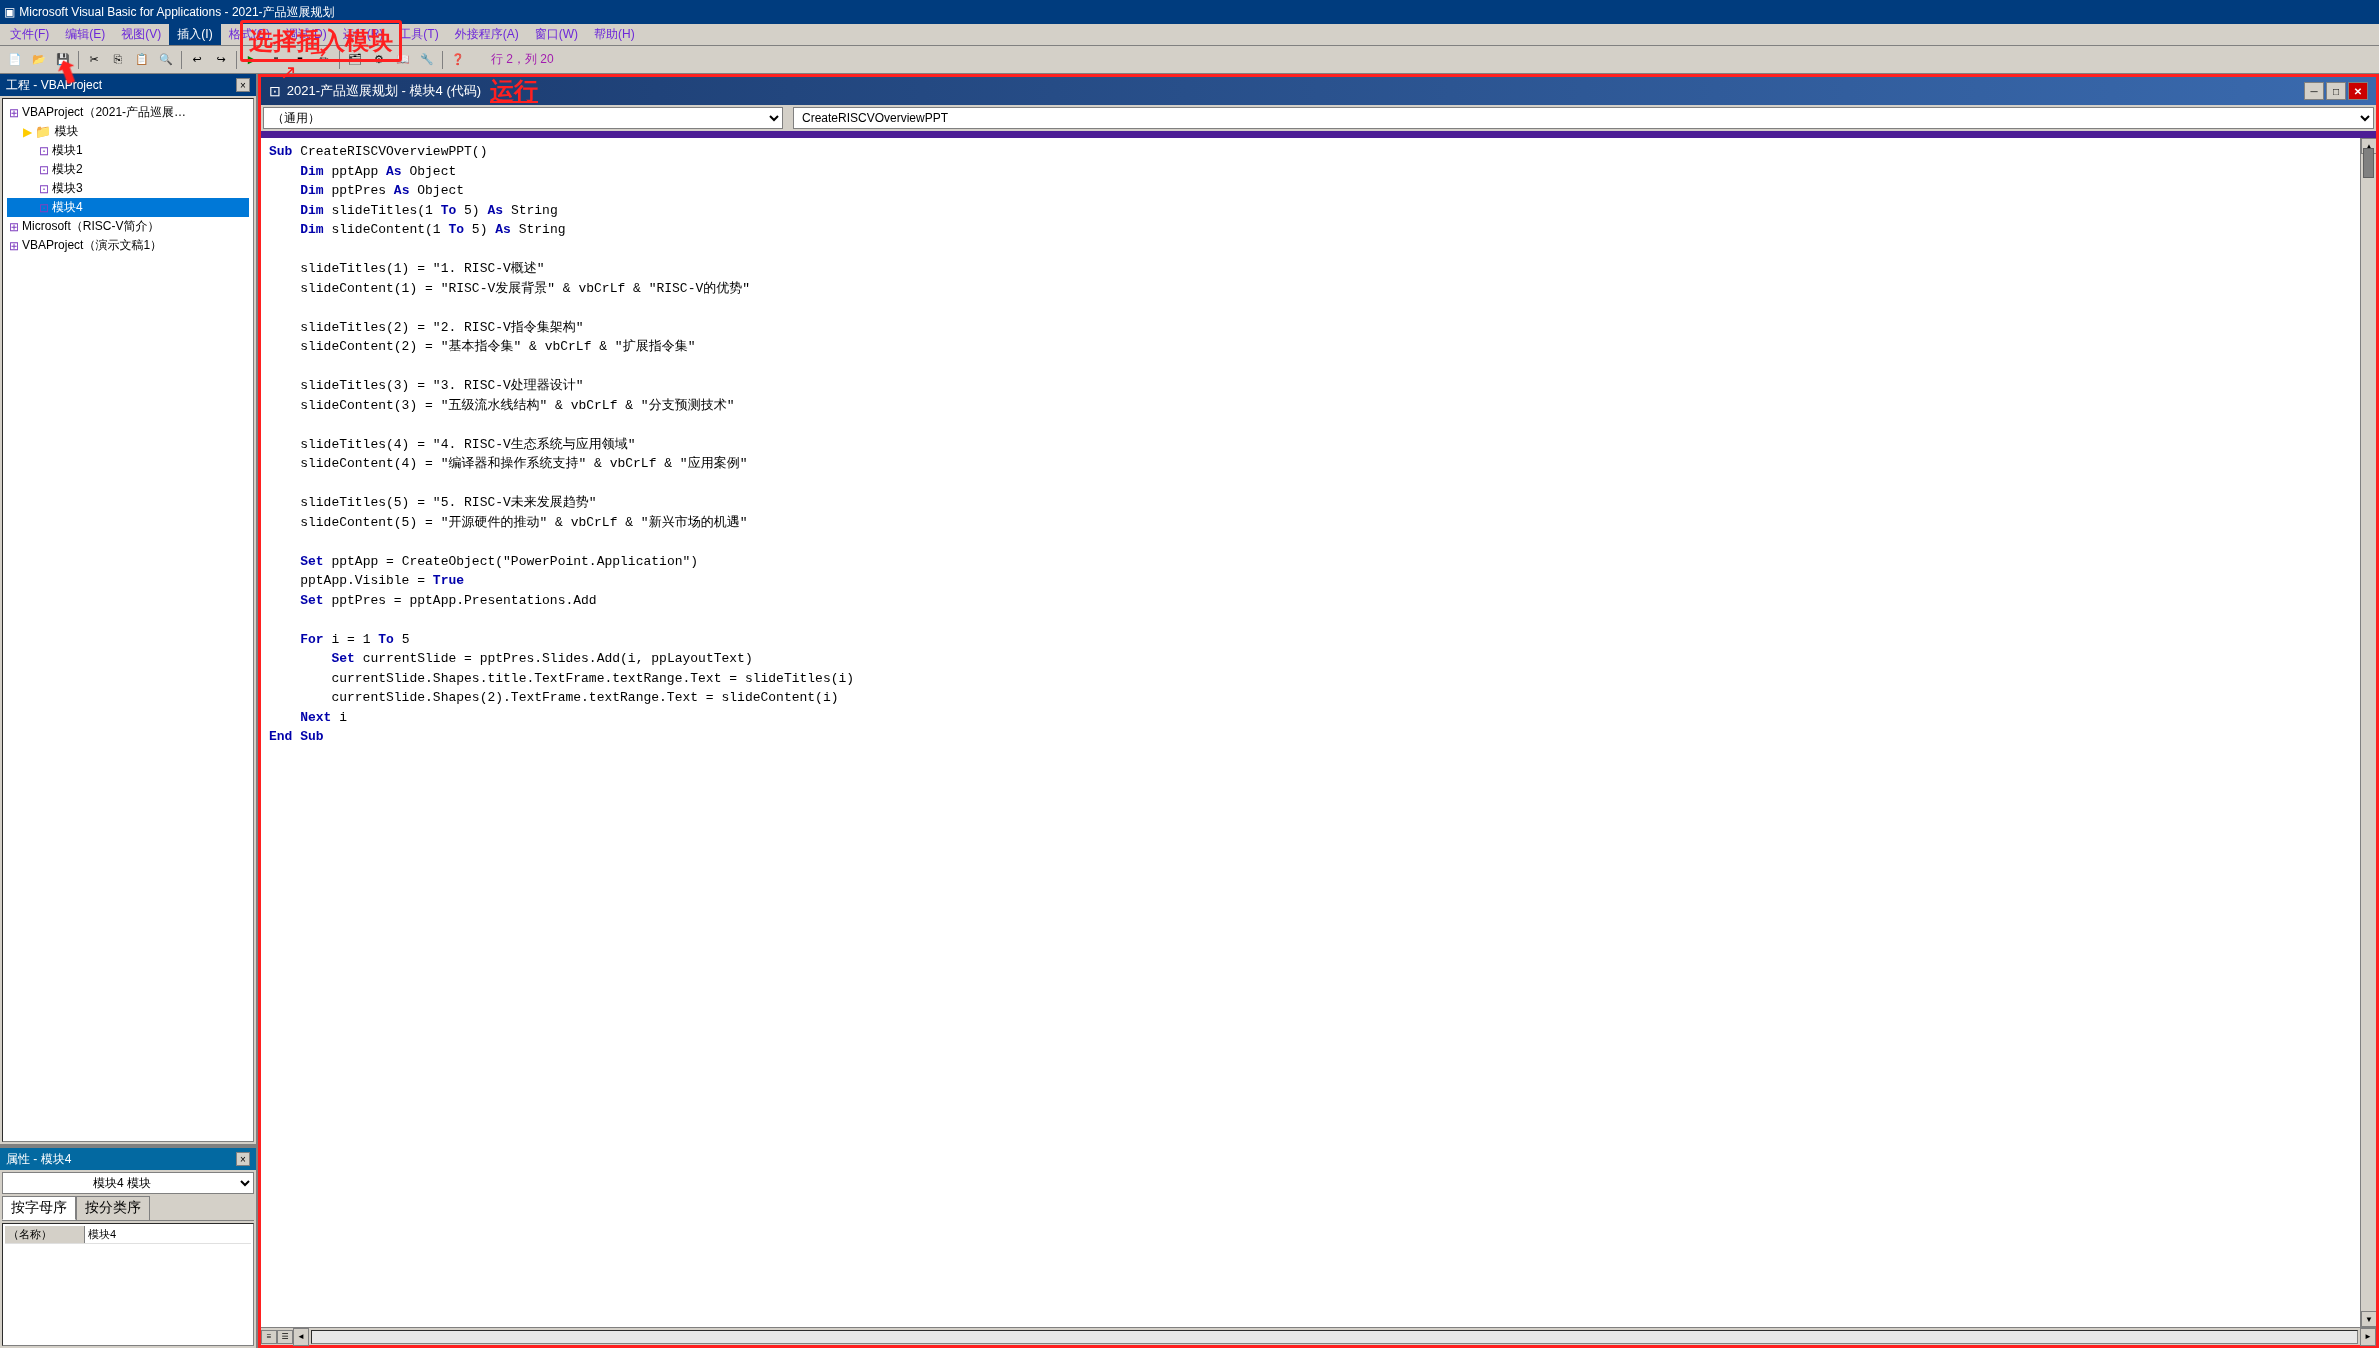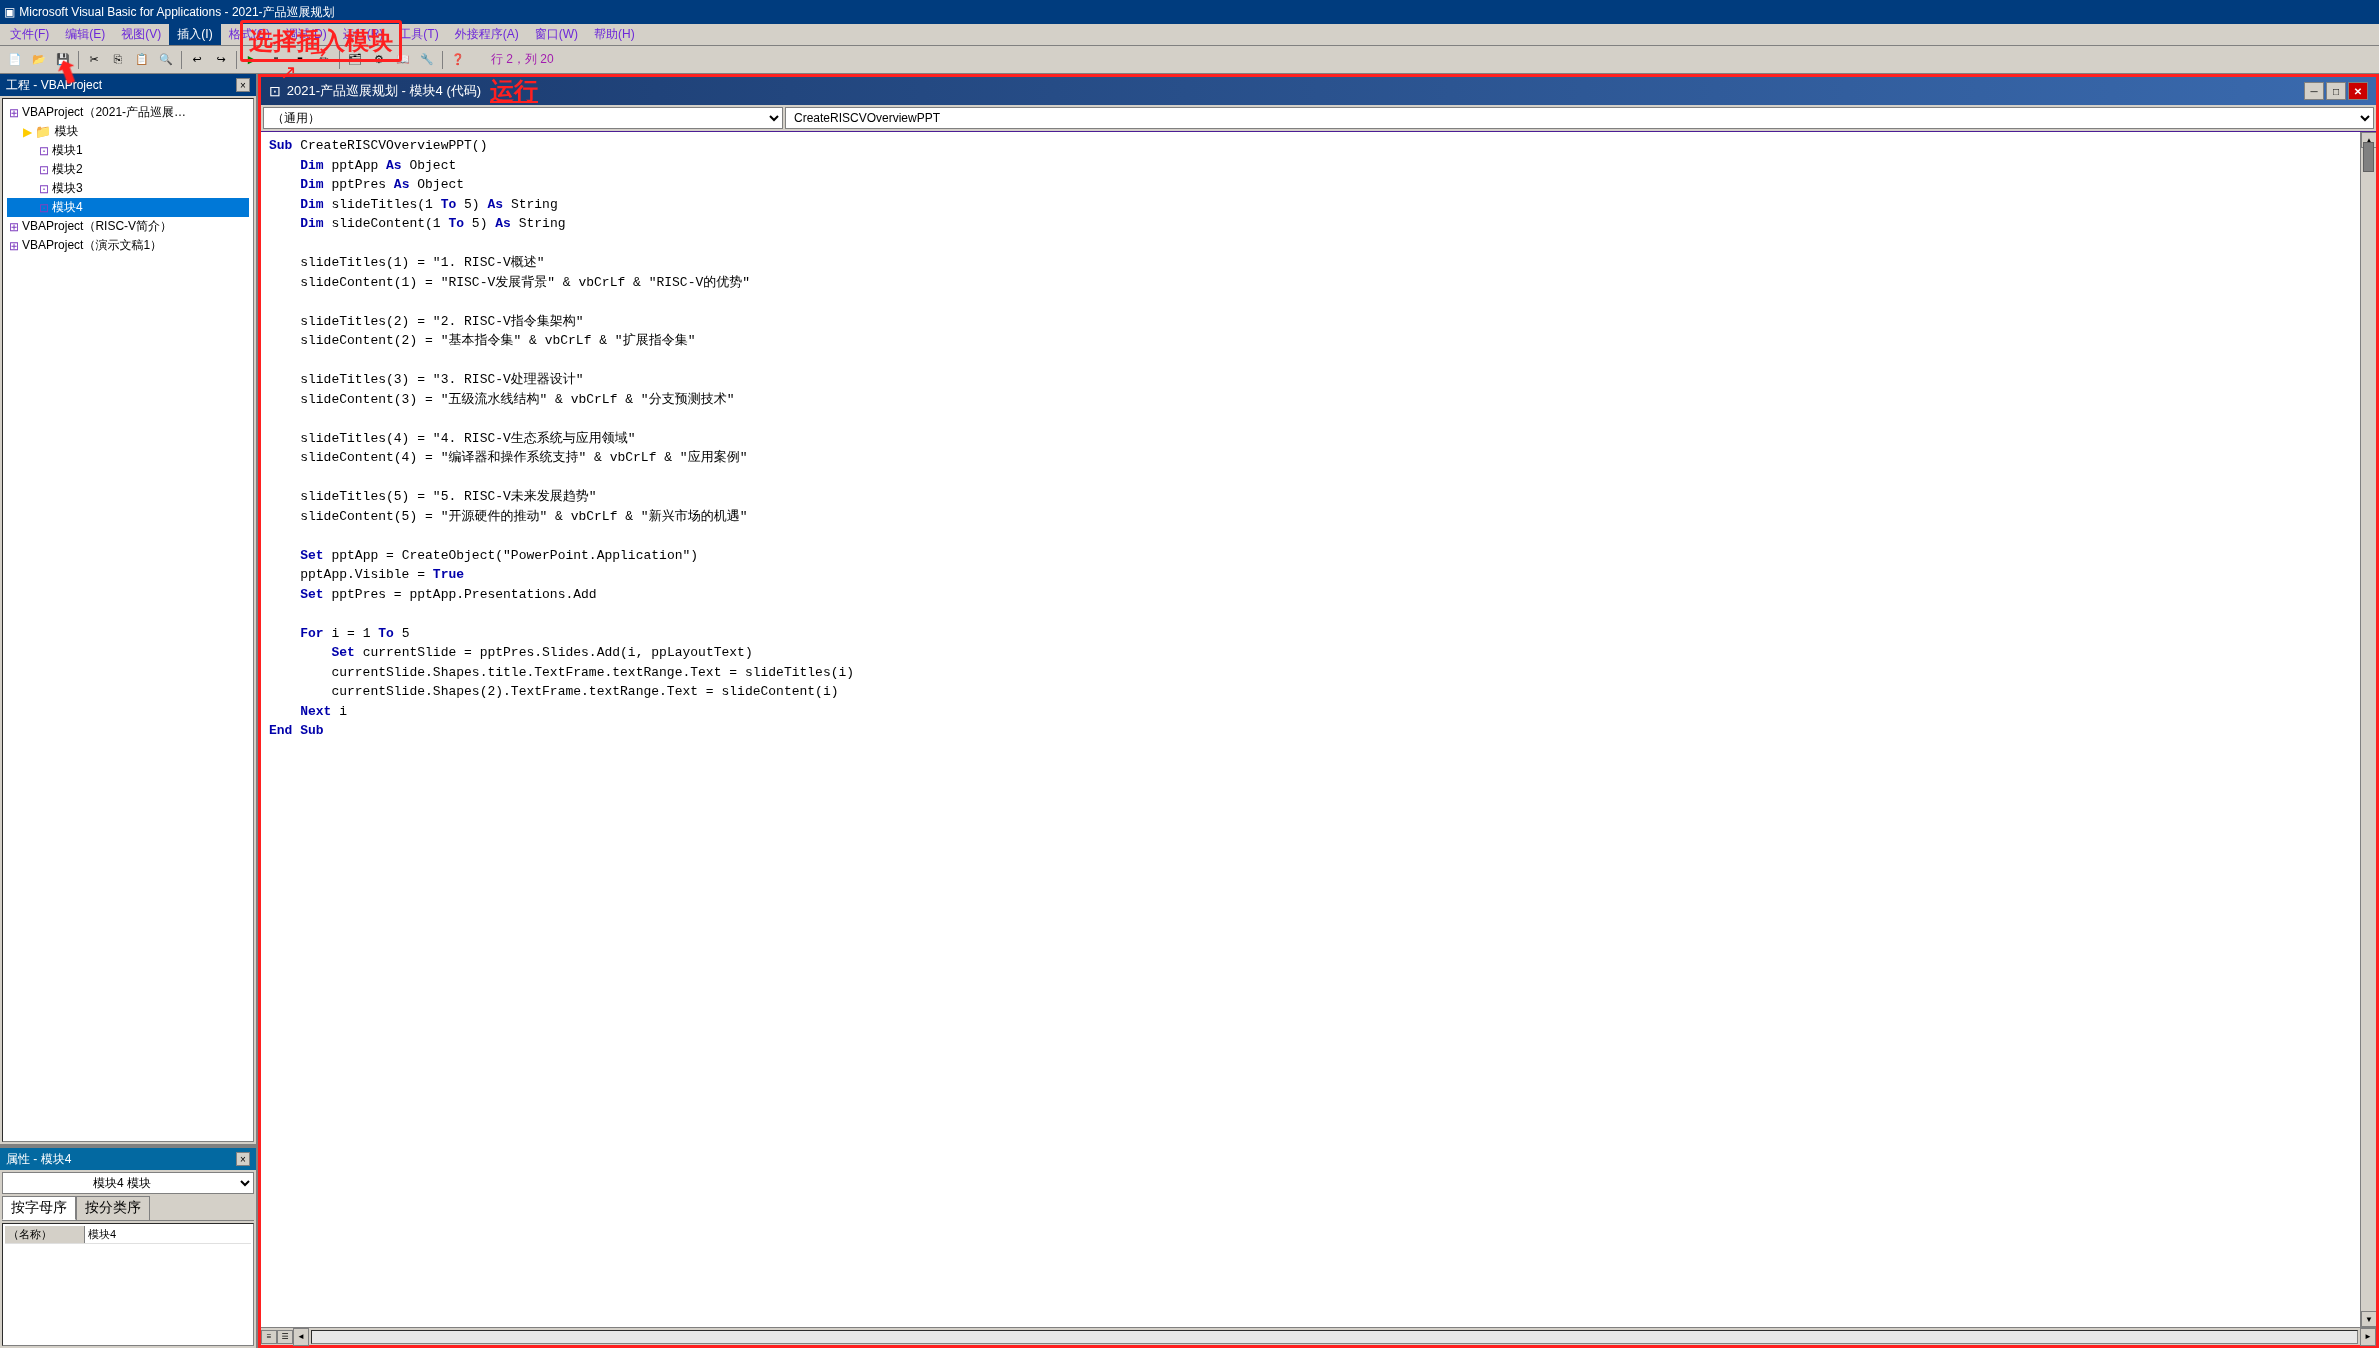--- a/index.html
+++ b/index.html
@@ -264,23 +264,23 @@
       color: #000;
     }
     .win-ctrl.close-btn {
       background: #d4d0c8;
     }
 
     
     .code-header {
       display: flex;
       background: #d4d0c8;
-      border-bottom: 1px solid #4c1d95;
+      border-bottom: 7px solid #4c1d95;
       padding: 2px;
-      gap: 2px;
+      gap: 10px;
     }
     .code-dropdown {
       height: 22px;
       background: white;
       border: 1px solid #808080;
       font-size: 12px;
       padding: 0 4px;
     }
     .code-dropdown-left {
       width: 520px;
@@ -454,21 +454,21 @@
       <div class="tree-item tree-indent2">
         <span style="color:#8040c0;">⊡</span>
         <span>模块3</span>
       </div>
       <div class="tree-item tree-indent2 selected">
         <span style="color:#8040c0;">⊡</span>
         <span>模块4</span>
       </div>
       <div class="tree-item">
         <span style="color:#8040c0;">⊞</span>
-        <span>VBAProject（RISC-V简介）</span>
+        <span>Microsoft（RISC-V简介）</span>
       </div>
       <div class="tree-item">
         <span style="color:#8040c0;">⊞</span>
         <span>VBAProject（演示文稿1）</span>
       </div>
     </div>
 
     <div class="h-splitter"></div>
 
     <div class="properties-panel">

